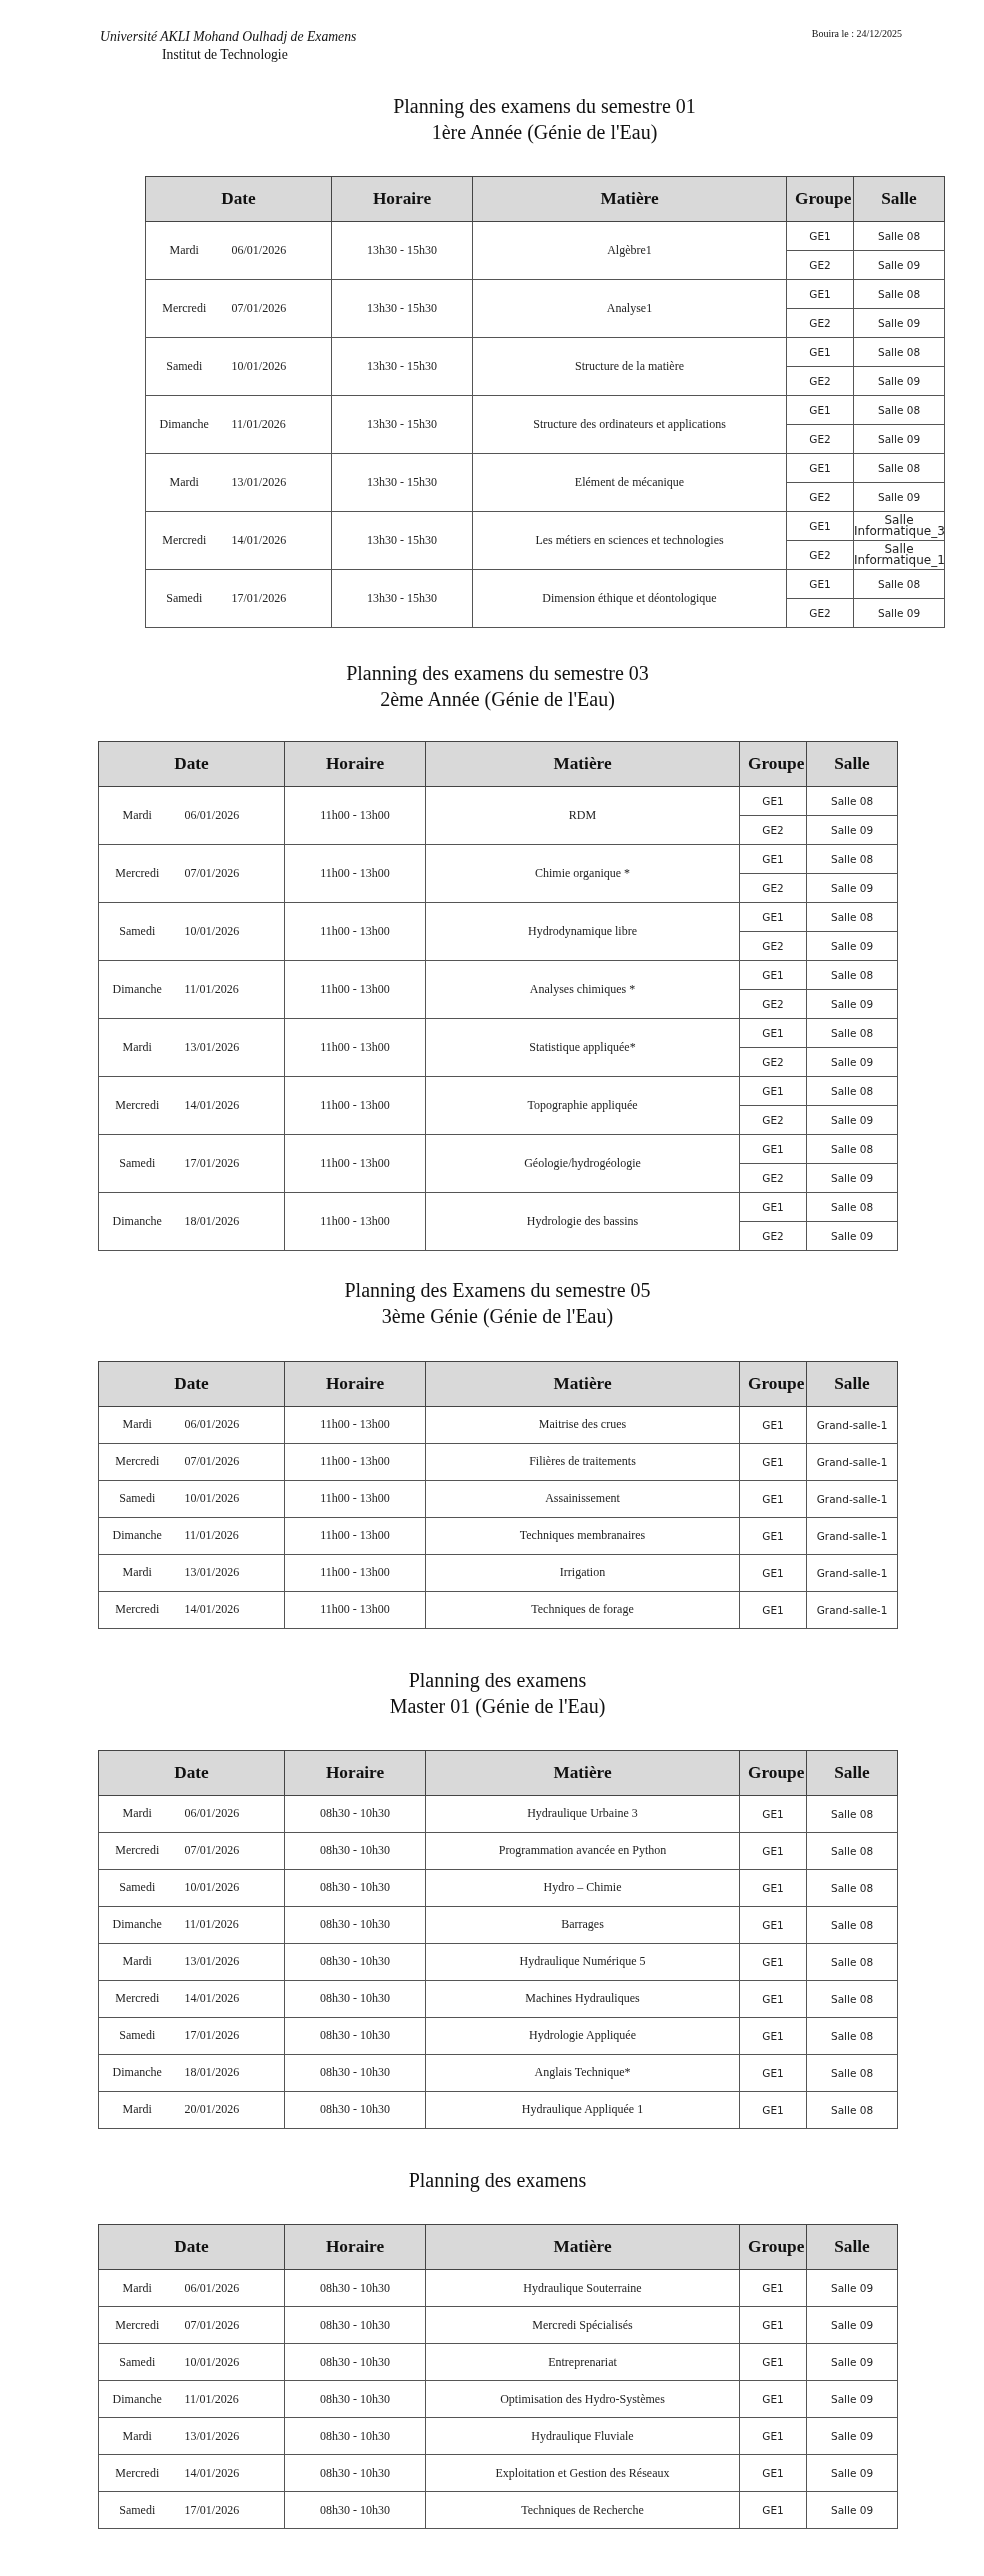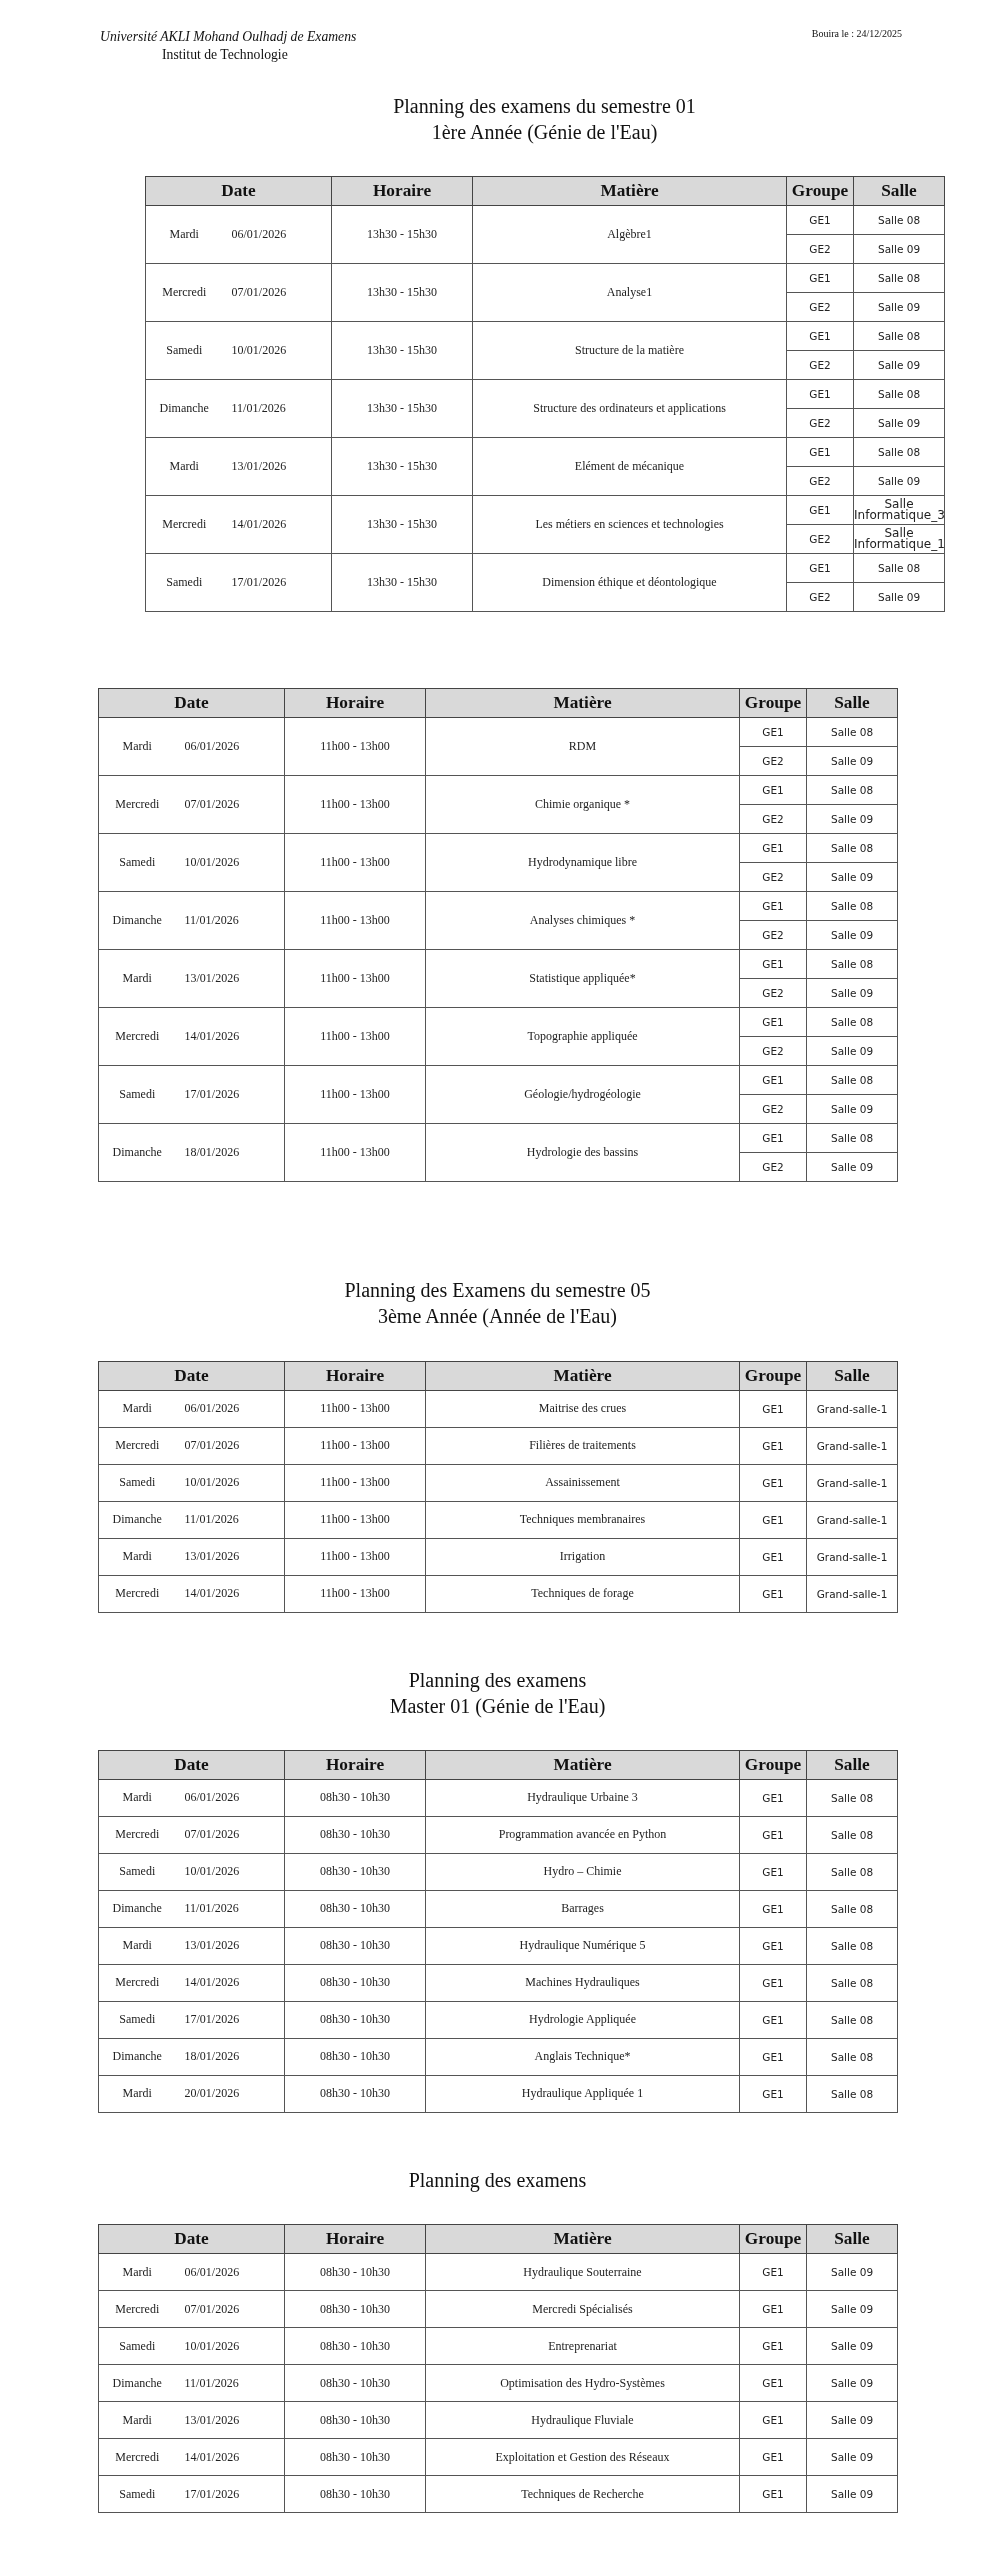--- a/index.html
+++ b/index.html
@@ -18,21 +18,21 @@
     font-family: "Liberation Serif", serif; font-size: 12px; color: #222;
   }
   table.plan col.c-day { width: 77px; }
   table.plan col.c-date { width: 109px; }
   table.plan col.c-hor { width: 141px; }
   table.plan col.c-mat { width: 314px; }
   table.plan col.c-grp { width: 67px; }
   table.plan col.c-sal { width: 91px; }
   table.plan th {
     background: #d9d9d9; font-weight: bold; font-size: 17.3px; height: 28px;
-    border: 1.4px solid #444; padding: 0; text-align: center;
+    border: 1.4px solid #444; padding: 8px; text-align: center;
     font-family: "Liberation Serif", serif; color: #111;
   }
   table.plan td {
     border: 1.1px solid #555; padding: 0; text-align: center; vertical-align: middle;
   }
   table.plan td.day { border-right: none; }
   table.plan td.date { border-left: none; text-align: left; padding-left: 9px; }
   table.plan td.grp, table.plan td.sal {
     font-family: "DejaVu Sans", sans-serif; font-size: 10.5px; color: #222;
   }
@@ -166,20 +166,24 @@
           </tr>
           <tr class="half">
             <td class="grp">GE2</td>
             <td class="sal">Salle 09</td>
           </tr>
         </tbody>
       </table>
     </div>
   </div>
 <div class="section s3">
+    <div class="sec-title">
+      <div>Planning des examens du semestre 03</div>
+      <div>2ème Année (Génie de l'Eau)</div>
+    </div>
     <div class="tbl">
       <table class="plan">
         <colgroup>
           <col class="c-day">
           <col class="c-date">
           <col class="c-hor">
           <col class="c-mat">
           <col class="c-grp">
           <col class="c-sal">
         </colgroup>
@@ -289,21 +293,21 @@
             <td class="grp">GE2</td>
             <td class="sal">Salle 09</td>
           </tr>
         </tbody>
       </table>
     </div>
   </div>
 <div class="section s5">
     <div class="sec-title">
       <div>Planning des Examens  du semestre 05</div>
-      <div>3ème Année (Année de l'Eau)</div>
+      <div>3ème Génie (Génie de l'Eau)</div>
     </div>
     <div class="tbl">
       <table class="plan">
         <colgroup>
           <col class="c-day">
           <col class="c-date">
           <col class="c-hor">
           <col class="c-mat">
           <col class="c-grp">
           <col class="c-sal">

